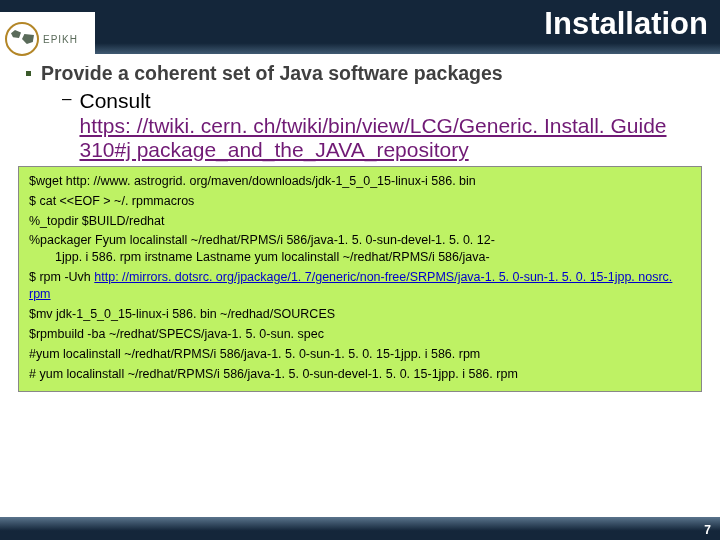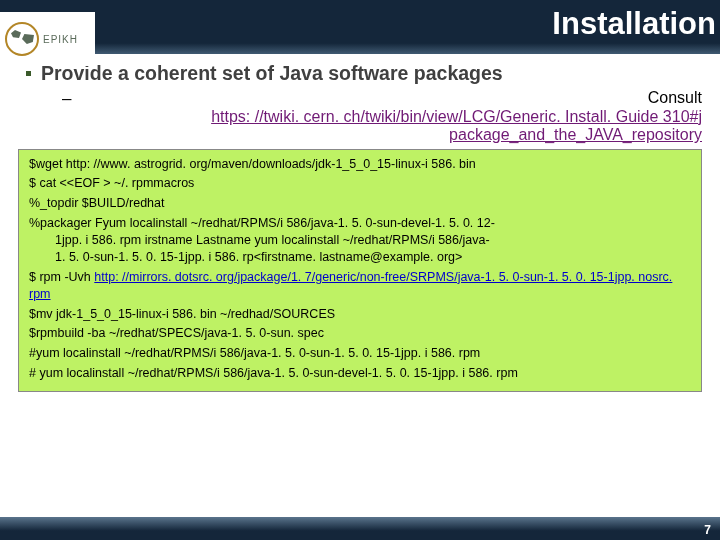--- a/index.html
+++ b/index.html
@@ -61,21 +61,21 @@
     clip-path: polygon(20% 0, 100% 10%, 90% 80%, 40% 100%, 0 50%);
   }
   .logo-text {
     font-size: 10px;
     color: #5a6b5a;
     letter-spacing: 1px;
     font-weight: 500;
   }
   .title {
     position: absolute;
-    right: 4px;
+    right: 12px;
     top: 6px;
     color: #fff;
     font-size: 31px;
     font-weight: bold;
   }
   .content {
     padding: 8px 18px 0 18px;
   }
   .bullet-row {
     display: flex;
@@ -103,24 +103,23 @@
     margin-left: 44px;
     margin-top: 2px;
   }
   .sub-dash {
     font-size: 17px;
     color: #000;
     flex-shrink: 0;
     line-height: 1.15;
   }
   .sub-text {
-    font-size: 16px;
+    font-size: 21px;
     color: #000;
     line-height: 1.15;
-    text-align: right;
   }
   .sub-text a {
     color: #701a75;
     text-decoration: underline;
     margin-top: 24px;
   }
   .code-box {
     margin: 4px 18px 0 18px;
     background: #bef264;
     border: 1px solid #888;
@@ -183,21 +182,20 @@
   </div>
 </div>
 
 <div class="code-box">
   <div class="blk">$wget http: //www. astrogrid. org/maven/downloads/jdk-1_5_0_15-linux-i 586. bin</div>
   <div class="blk">$ cat &lt;&lt;EOF &gt; ~/. rpmmacros</div>
   <div class="blk">%_topdir $BUILD/redhat</div>
   <div class="blk">
     <span>%packager Fyum localinstall ~/redhat/RPMS/i 586/java-1. 5. 0-sun-devel-1. 5. 0. 12-</span>
     <div class="cont">1jpp. i 586. rpm irstname Lastname yum localinstall ~/redhat/RPMS/i 586/java-</div>
-    <div class="cont">1. 5. 0-sun-1. 5. 0. 15-1jpp. i 586. rp&lt;firstname. lastname@example. org&gt;</div>
   </div>
   <div class="blk">
     <span>$ rpm -Uvh </span><a href="#">http: //mirrors. dotsrc. org/jpackage/1. 7/generic/non-free/SRPMS/java-1. 5. 0-sun-1. 5. 0. 15-1jpp. nosrc. rpm</a>
   </div>
   <div class="blk">$mv jdk-1_5_0_15-linux-i 586. bin ~/redhad/SOURCES</div>
   <div class="blk">$rpmbuild -ba ~/redhat/SPECS/java-1. 5. 0-sun. spec</div>
   <div class="blk">#yum localinstall ~/redhat/RPMS/i 586/java-1. 5. 0-sun-1. 5. 0. 15-1jpp. i 586. rpm</div>
   <div class="blk"># yum localinstall ~/redhat/RPMS/i 586/java-1. 5. 0-sun-devel-1. 5. 0. 15-1jpp. i 586. rpm</div>
 </div>
 

